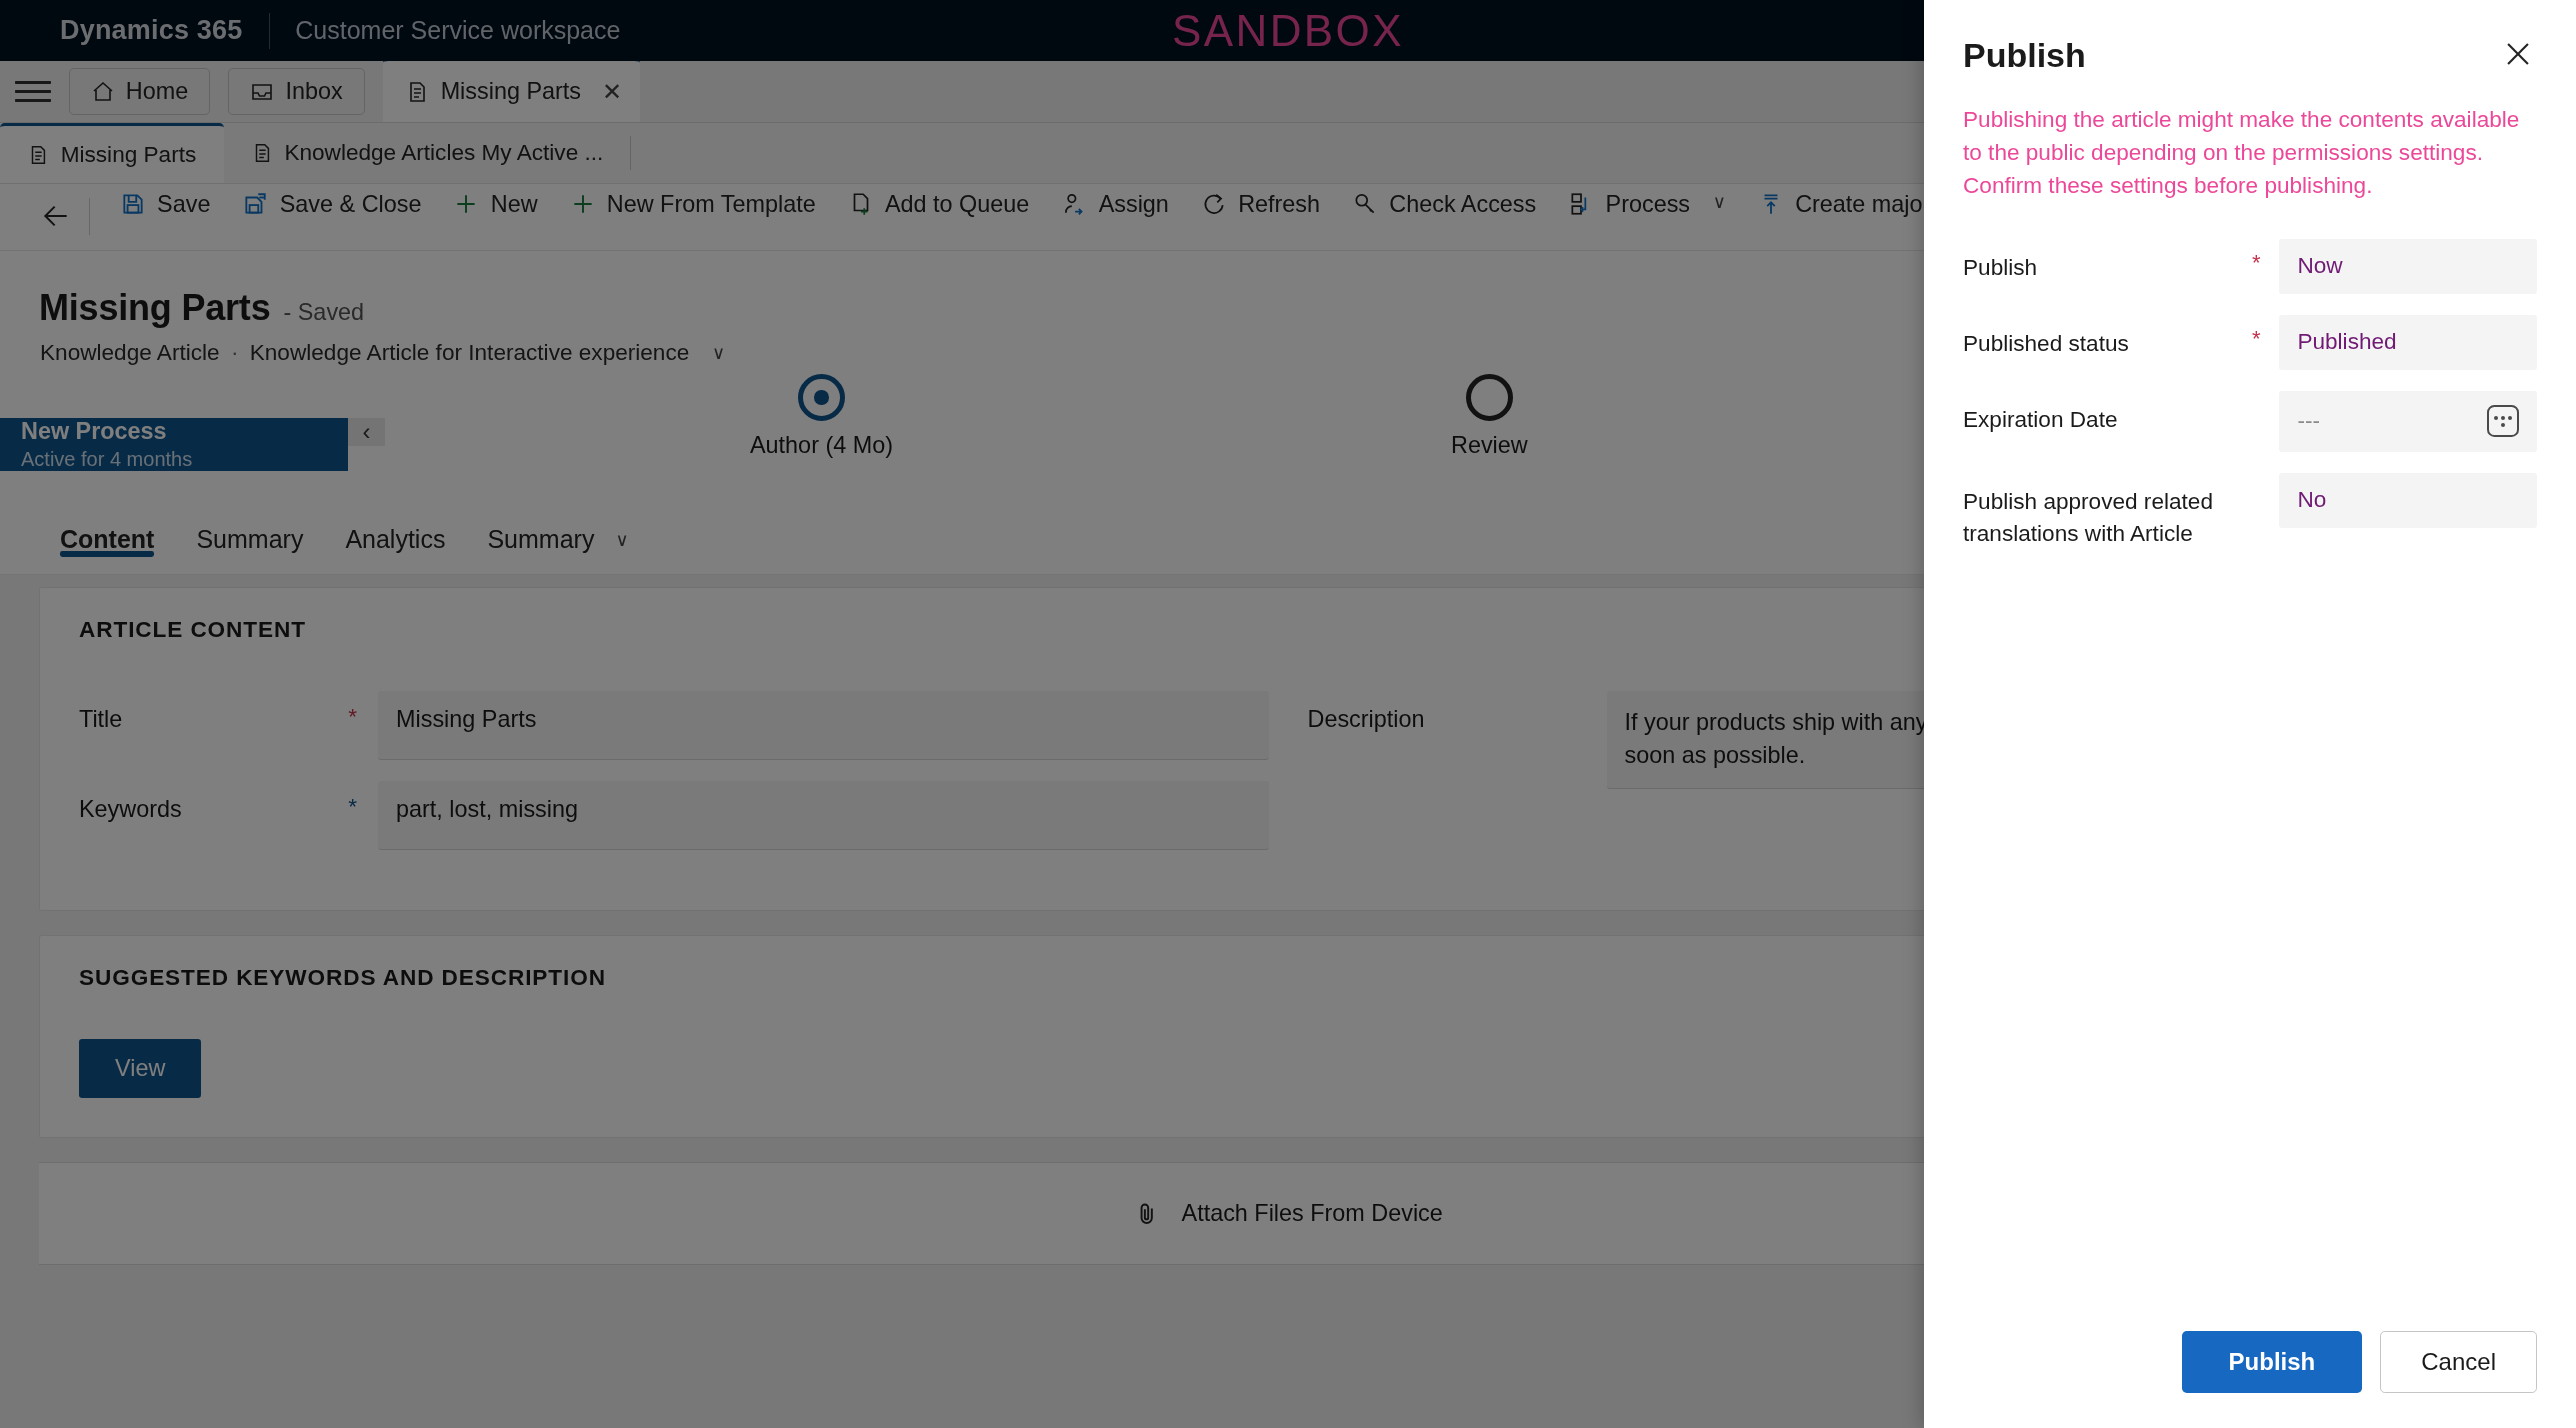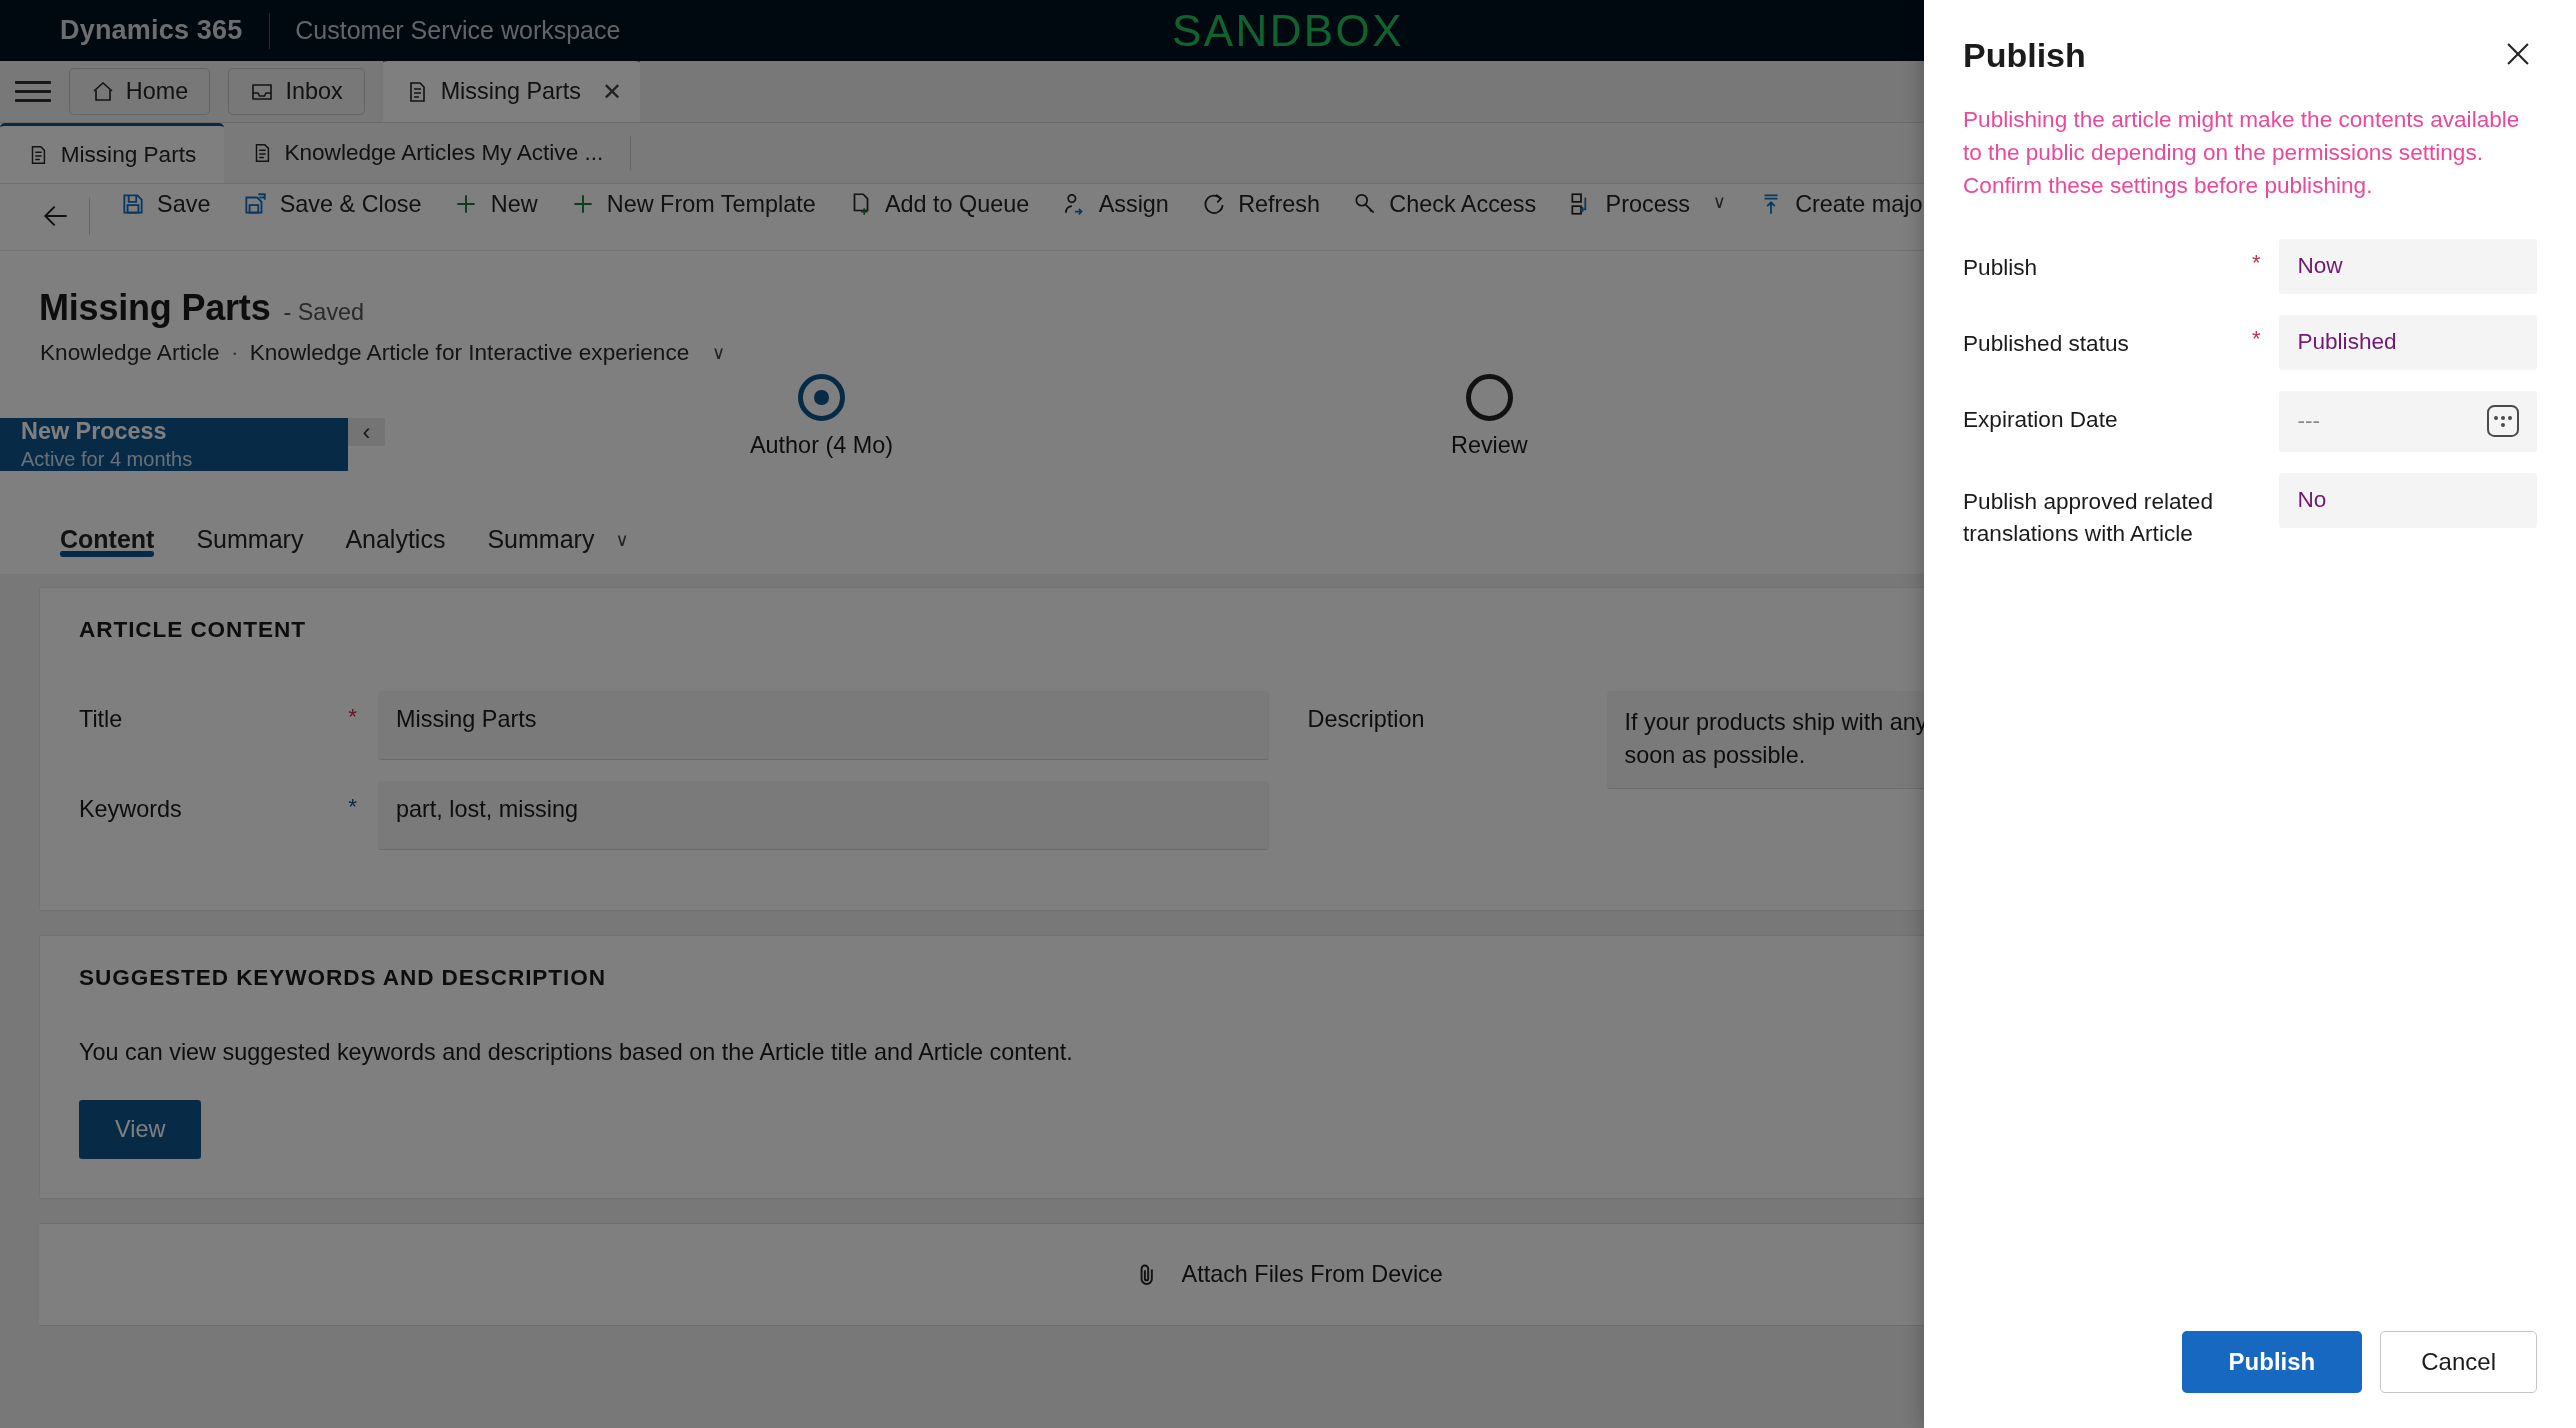--- a/index.html
+++ b/index.html
@@ -18,21 +18,21 @@
   .global-nav{
     position:absolute;top:0;left:0;width:2576px;height:61px;
     background:#001021;display:flex;align-items:center;z-index:5;
   }
   .brand{font-size:27px;color:#d6dbe0;font-weight:600;margin-left:60px;letter-spacing:0.2px;}
   .brand-divider{width:0.8px;height:36px;background:#4a5460;margin:0 26px;}
   .app-name{font-size:25px;color:#c2c9d1;font-weight:400;}
   .sandbox-word{
     position:absolute;left:0;right:0;top:0;height:61px;
     display:flex;align-items:center;justify-content:center;
-    font-size:44px;color:#22c55e;font-weight:300;letter-spacing:2.4px;pointer-events:none;
+    font-size:44px;color:#ec4899;font-weight:300;letter-spacing:2.4px;pointer-events:none;
   }
   .gn-right{margin-left:auto;display:flex;align-items:center;gap:21px;padding-right:48px;z-index:2;}
   .newlook-label{font-size:23.4px;color:#c8ced4;}
   .toggle{width:60px;height:29px;border-radius:14.5px;background:#7c8287;position:relative;}
   .toggle .knob{position:absolute;top:3.2px;right:4px;width:22.6px;height:22.6px;border-radius:50%;background:#0e1a26;}
   .search-ico{width:32px;height:32px;display:block;}
 
   
   .session-bar{
     position:absolute;top:61px;left:0;width:2576px;height:61px;
@@ -395,21 +395,20 @@
               <span>Description</span>
             </div>
             <div class="finput desc">If your products ship with any missing parts, it is important to replace those as soon as possible.</div>
           </div>
         </div>
       </div>
     </div>
 
     <div class="card">
       <div class="card-title">SUGGESTED KEYWORDS AND DESCRIPTION</div>
-      <div class="hint-text">You can view suggested keywords and descriptions based on the Article title and Article content.</div>
       <button class="view-btn">View</button>
     </div>
 
     <div class="attach-row">
       <svg width="27.4" height="27.4" viewBox="0 0 24 24" fill="none" stroke="#242424" stroke-width="1.7">
         <path d="M16.5 7.5v8.2a4.5 4.5 0 0 1-9 0V6.8a2.9 2.9 0 0 1 5.8 0v8.7a1.45 1.45 0 0 1-2.9 0V8"></path>
       </svg>
       <span>Attach Files From Device</span>
     </div>
 

